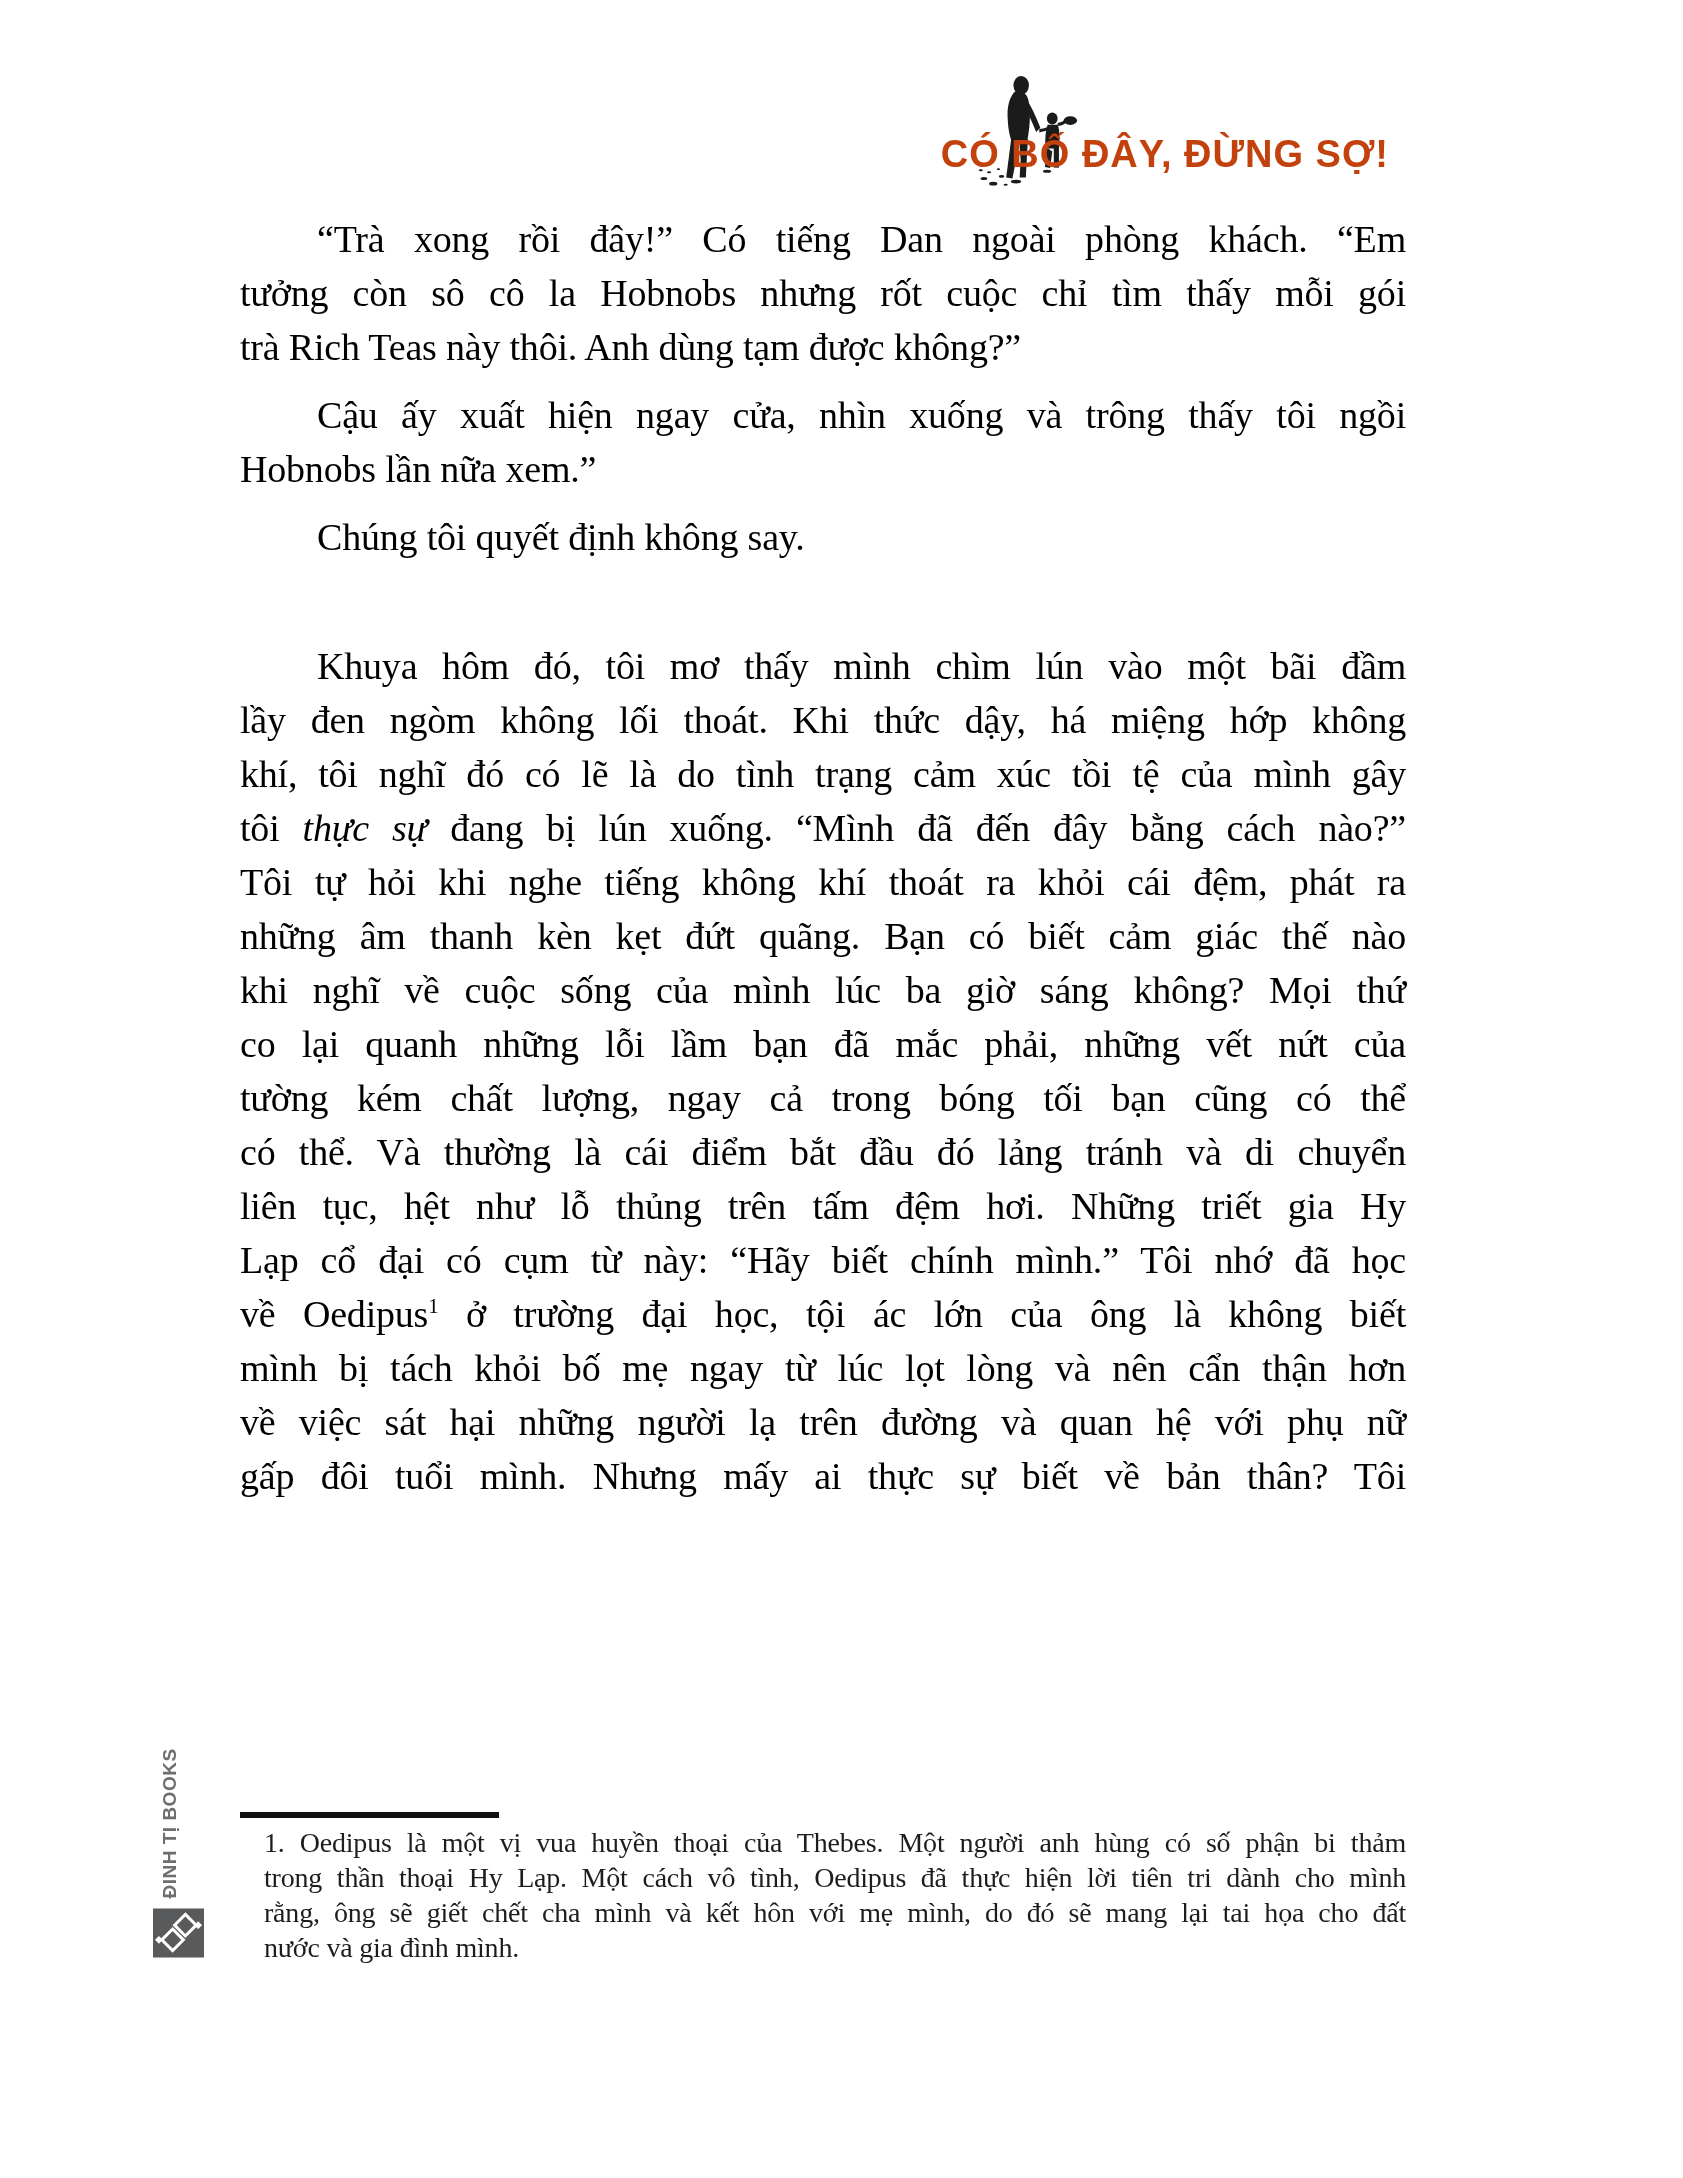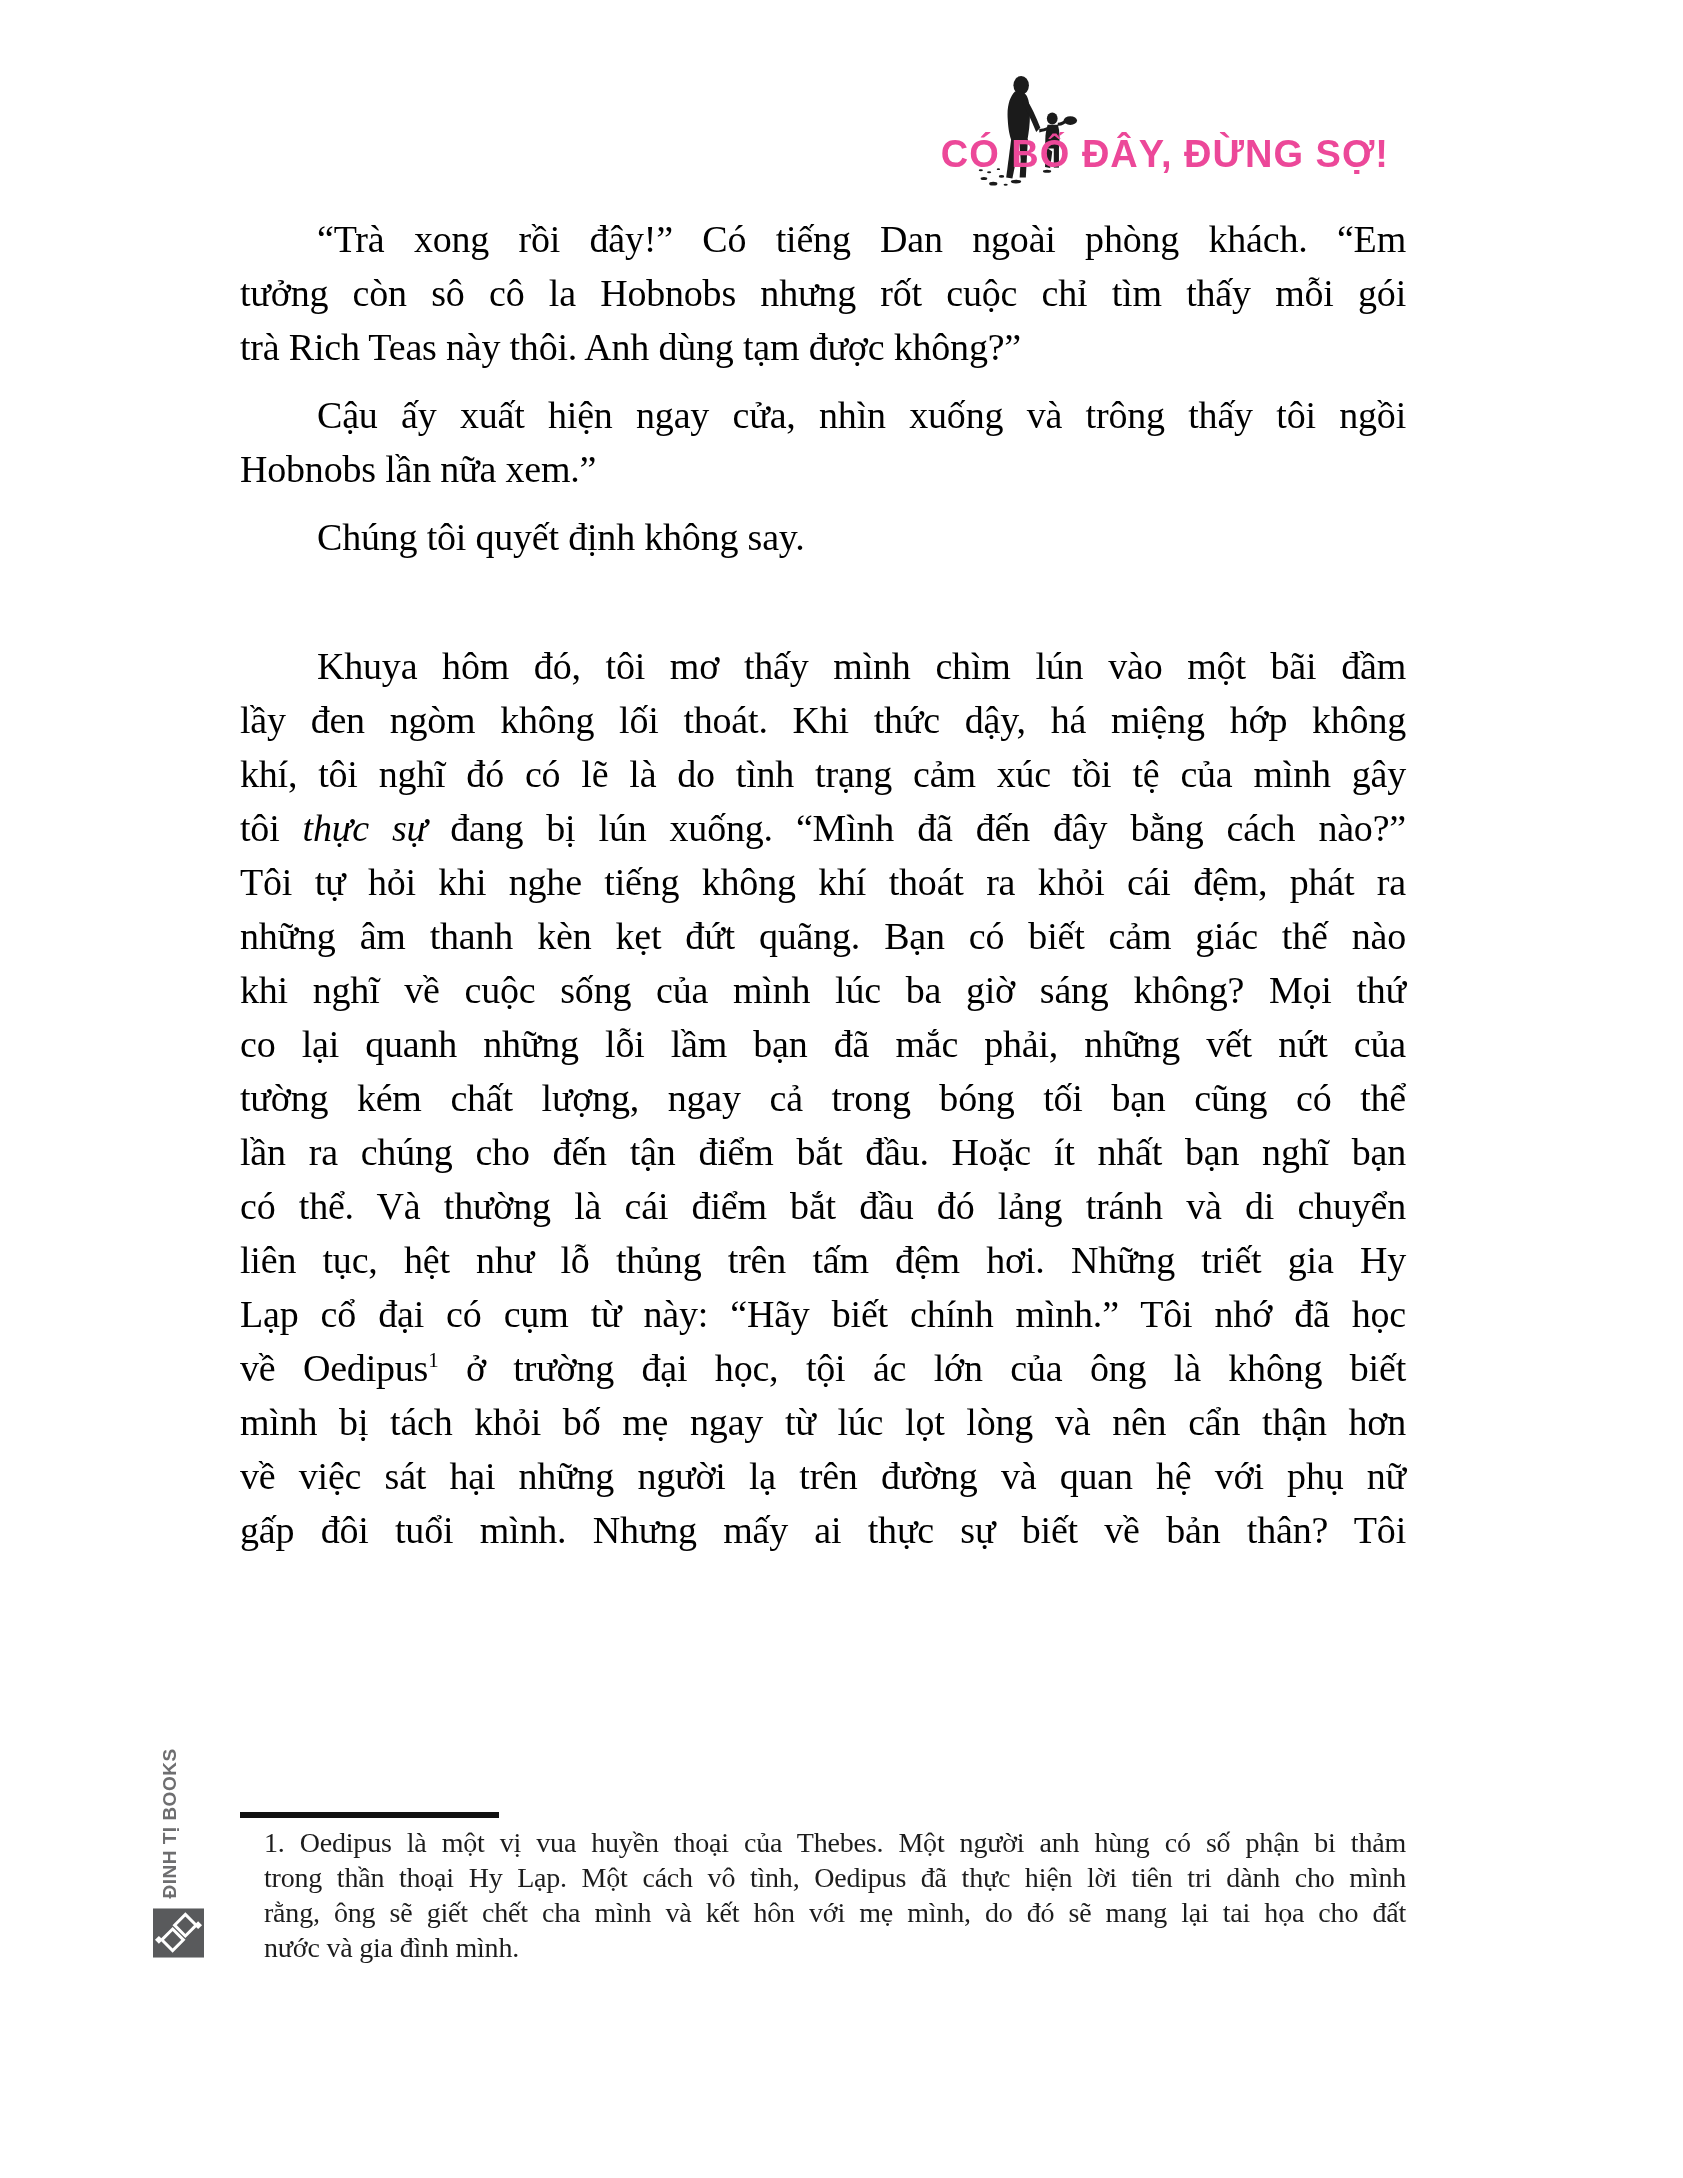--- a/index.html
+++ b/index.html
@@ -5,21 +5,21 @@
   html,body{margin:0;padding:0;}
   body{
     width:1683px;height:2178px;position:relative;background:#ffffff;
     font-family:"Liberation Serif", serif;color:#1a1a1a;overflow:hidden;
   }
   
   .hdr-logo{position:absolute;left:973px;top:75px;width:115px;height:119px;}
   .hdr-title{
     position:absolute;right:294px;top:133px;
     font-family:"Liberation Sans", sans-serif;font-weight:bold;
-    font-size:38px;letter-spacing:1px;color:#ec4899;white-space:nowrap;
+    font-size:38px;letter-spacing:1px;color:#c2410c;white-space:nowrap;
   }
   
   .body-text{
     position:absolute;left:240px;top:212px;width:1166px;
     font-size:38px;line-height:54px;letter-spacing:-0.2px;color:#000000;
   }
   .ln{text-align:justify;text-align-last:justify;white-space:normal;}
   .ln.last{text-align-last:left;}
   .ln.ind{text-indent:77px;}
   .sp{margin-top:14px;}
@@ -92,21 +92,20 @@
 
   <div class="ln ind gap">Khuya hôm đó, tôi mơ thấy mình chìm lún vào một bãi đầm</div>
   <div class="ln">lầy đen ngòm không lối thoát. Khi thức dậy, há miệng hớp không</div>
   <div class="ln">khí, tôi nghĩ đó có lẽ là do tình trạng cảm xúc tồi tệ của mình gây</div>
   <div class="ln"><span>tôi </span><span class="ital">thực sự</span><span> đang bị lún xuống. “Mình đã đến đây bằng cách nào?”</span></div>
   <div class="ln">Tôi tự hỏi khi nghe tiếng không khí thoát ra khỏi cái đệm, phát ra</div>
   <div class="ln">những âm thanh kèn kẹt đứt quãng. Bạn có biết cảm giác thế nào</div>
   <div class="ln">khi nghĩ về cuộc sống của mình lúc ba giờ sáng không? Mọi thứ</div>
   <div class="ln">co lại quanh những lỗi lầm bạn đã mắc phải, những vết nứt của</div>
   <div class="ln">tường kém chất lượng, ngay cả trong bóng tối bạn cũng có thể</div>
-  <div class="ln">lần ra chúng cho đến tận điểm bắt đầu. Hoặc ít nhất bạn nghĩ bạn</div>
   <div class="ln">có thể. Và thường là cái điểm bắt đầu đó lảng tránh và di chuyển</div>
   <div class="ln">liên tục, hệt như lỗ thủng trên tấm đệm hơi. Những triết gia Hy</div>
   <div class="ln">Lạp cổ đại có cụm từ này: “Hãy biết chính mình.” Tôi nhớ đã học</div>
   <div class="ln"><span>về Oedipus</span><sup class="fnref">1</sup><span> ở trường đại học, tội ác lớn của ông là không biết</span></div>
   <div class="ln">mình bị tách khỏi bố mẹ ngay từ lúc lọt lòng và nên cẩn thận hơn</div>
   <div class="ln">về việc sát hại những người lạ trên đường và quan hệ với phụ nữ</div>
   <div class="ln">gấp đôi tuổi mình. Nhưng mấy ai thực sự biết về bản thân? Tôi</div>
 </main>
 
 <div class="fn-rule"></div>

